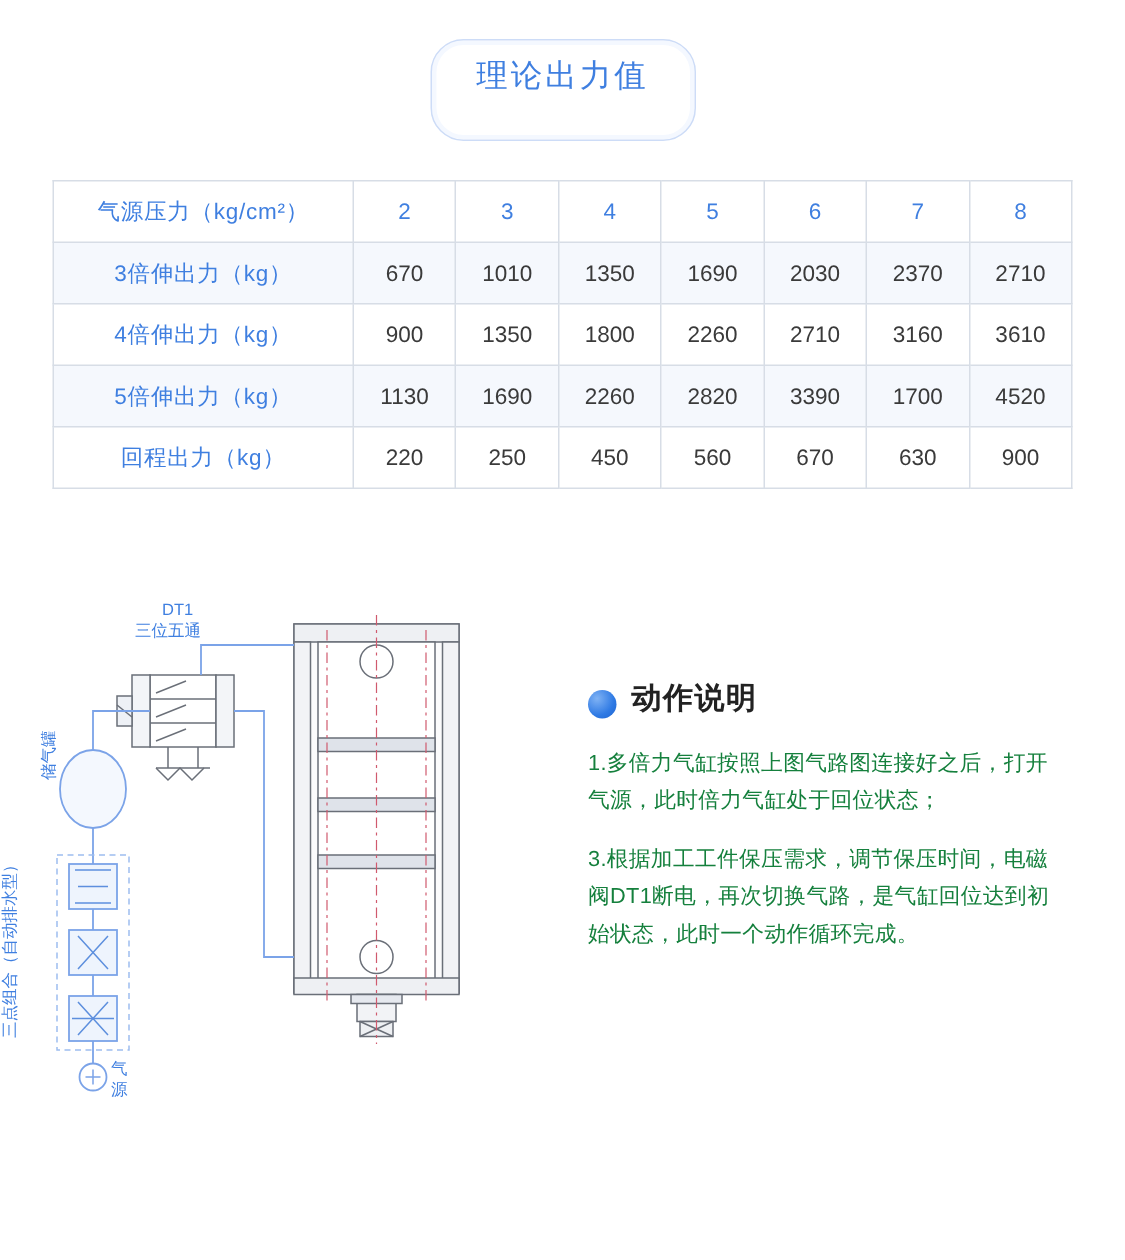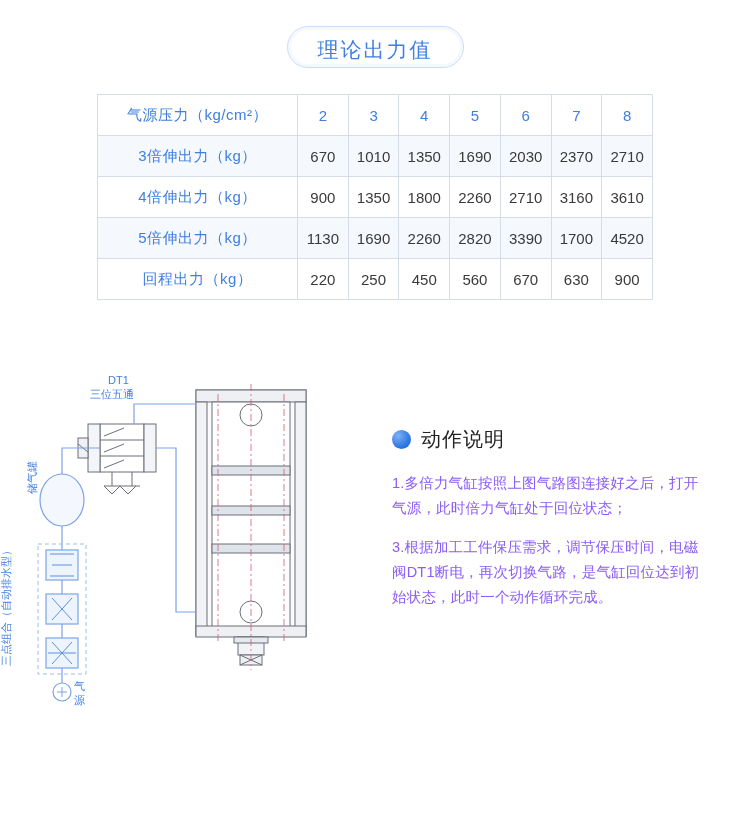--- a/index.html
+++ b/index.html
@@ -17,32 +17,32 @@
   }
 
   
   .pill-wrap {
     display: flex;
     justify-content: center;
   }
   .pill {
     border: 1px solid #cddcf7;
     border-radius: 22px;
-    padding: 9px 30px 3px;
+    padding: 9px 30px 29px;
     color: #3f7fe0;
     font-size: 21px;
     letter-spacing: 2px;
     background: #fff;
     box-shadow: 0 0 0 3px #f4f8ff inset;
   }
 
   
   .table-wrap {
     margin: 26px auto 0;
-    width: 556px;
+    width: 680px;
   }
   table.force {
     border-collapse: collapse;
     width: 100%;
     table-layout: fixed;
   }
   table.force col.label { width: 200px; }
   table.force td, table.force th {
     border: 1px solid #d7dde6;
     height: 38px;
@@ -75,40 +75,41 @@
 
   
   .desc {
     position: absolute;
     left: 392px;
     top: 72px;
     width: 310px;
   }
   .desc-title {
     display: flex;
-    align-items: center;
+    align-items: flex-end;
     gap: 10px;
     font-size: 20px;
     color: #222;
     letter-spacing: 1px;
     margin-bottom: 18px;
+    font-weight: bold;
   }
   .blue-dot {
     width: 19px;
     height: 19px;
     border-radius: 50%;
     background: radial-gradient(circle at 32% 30%, #7fb2f4 0%, #2f7ae4 60%, #1d63cf 100%);
     display: inline-block;
     flex: none;
   }
   .desc p {
     margin: 0 0 14px 0;
     font-size: 14.5px;
     line-height: 25px;
-    color: #8b5cf6;
+    color: #15803d;
     letter-spacing: .2px;
   }
 
   
   .svg-holder {
     position: absolute;
     left: 0;
     top: 0;
   }
 

